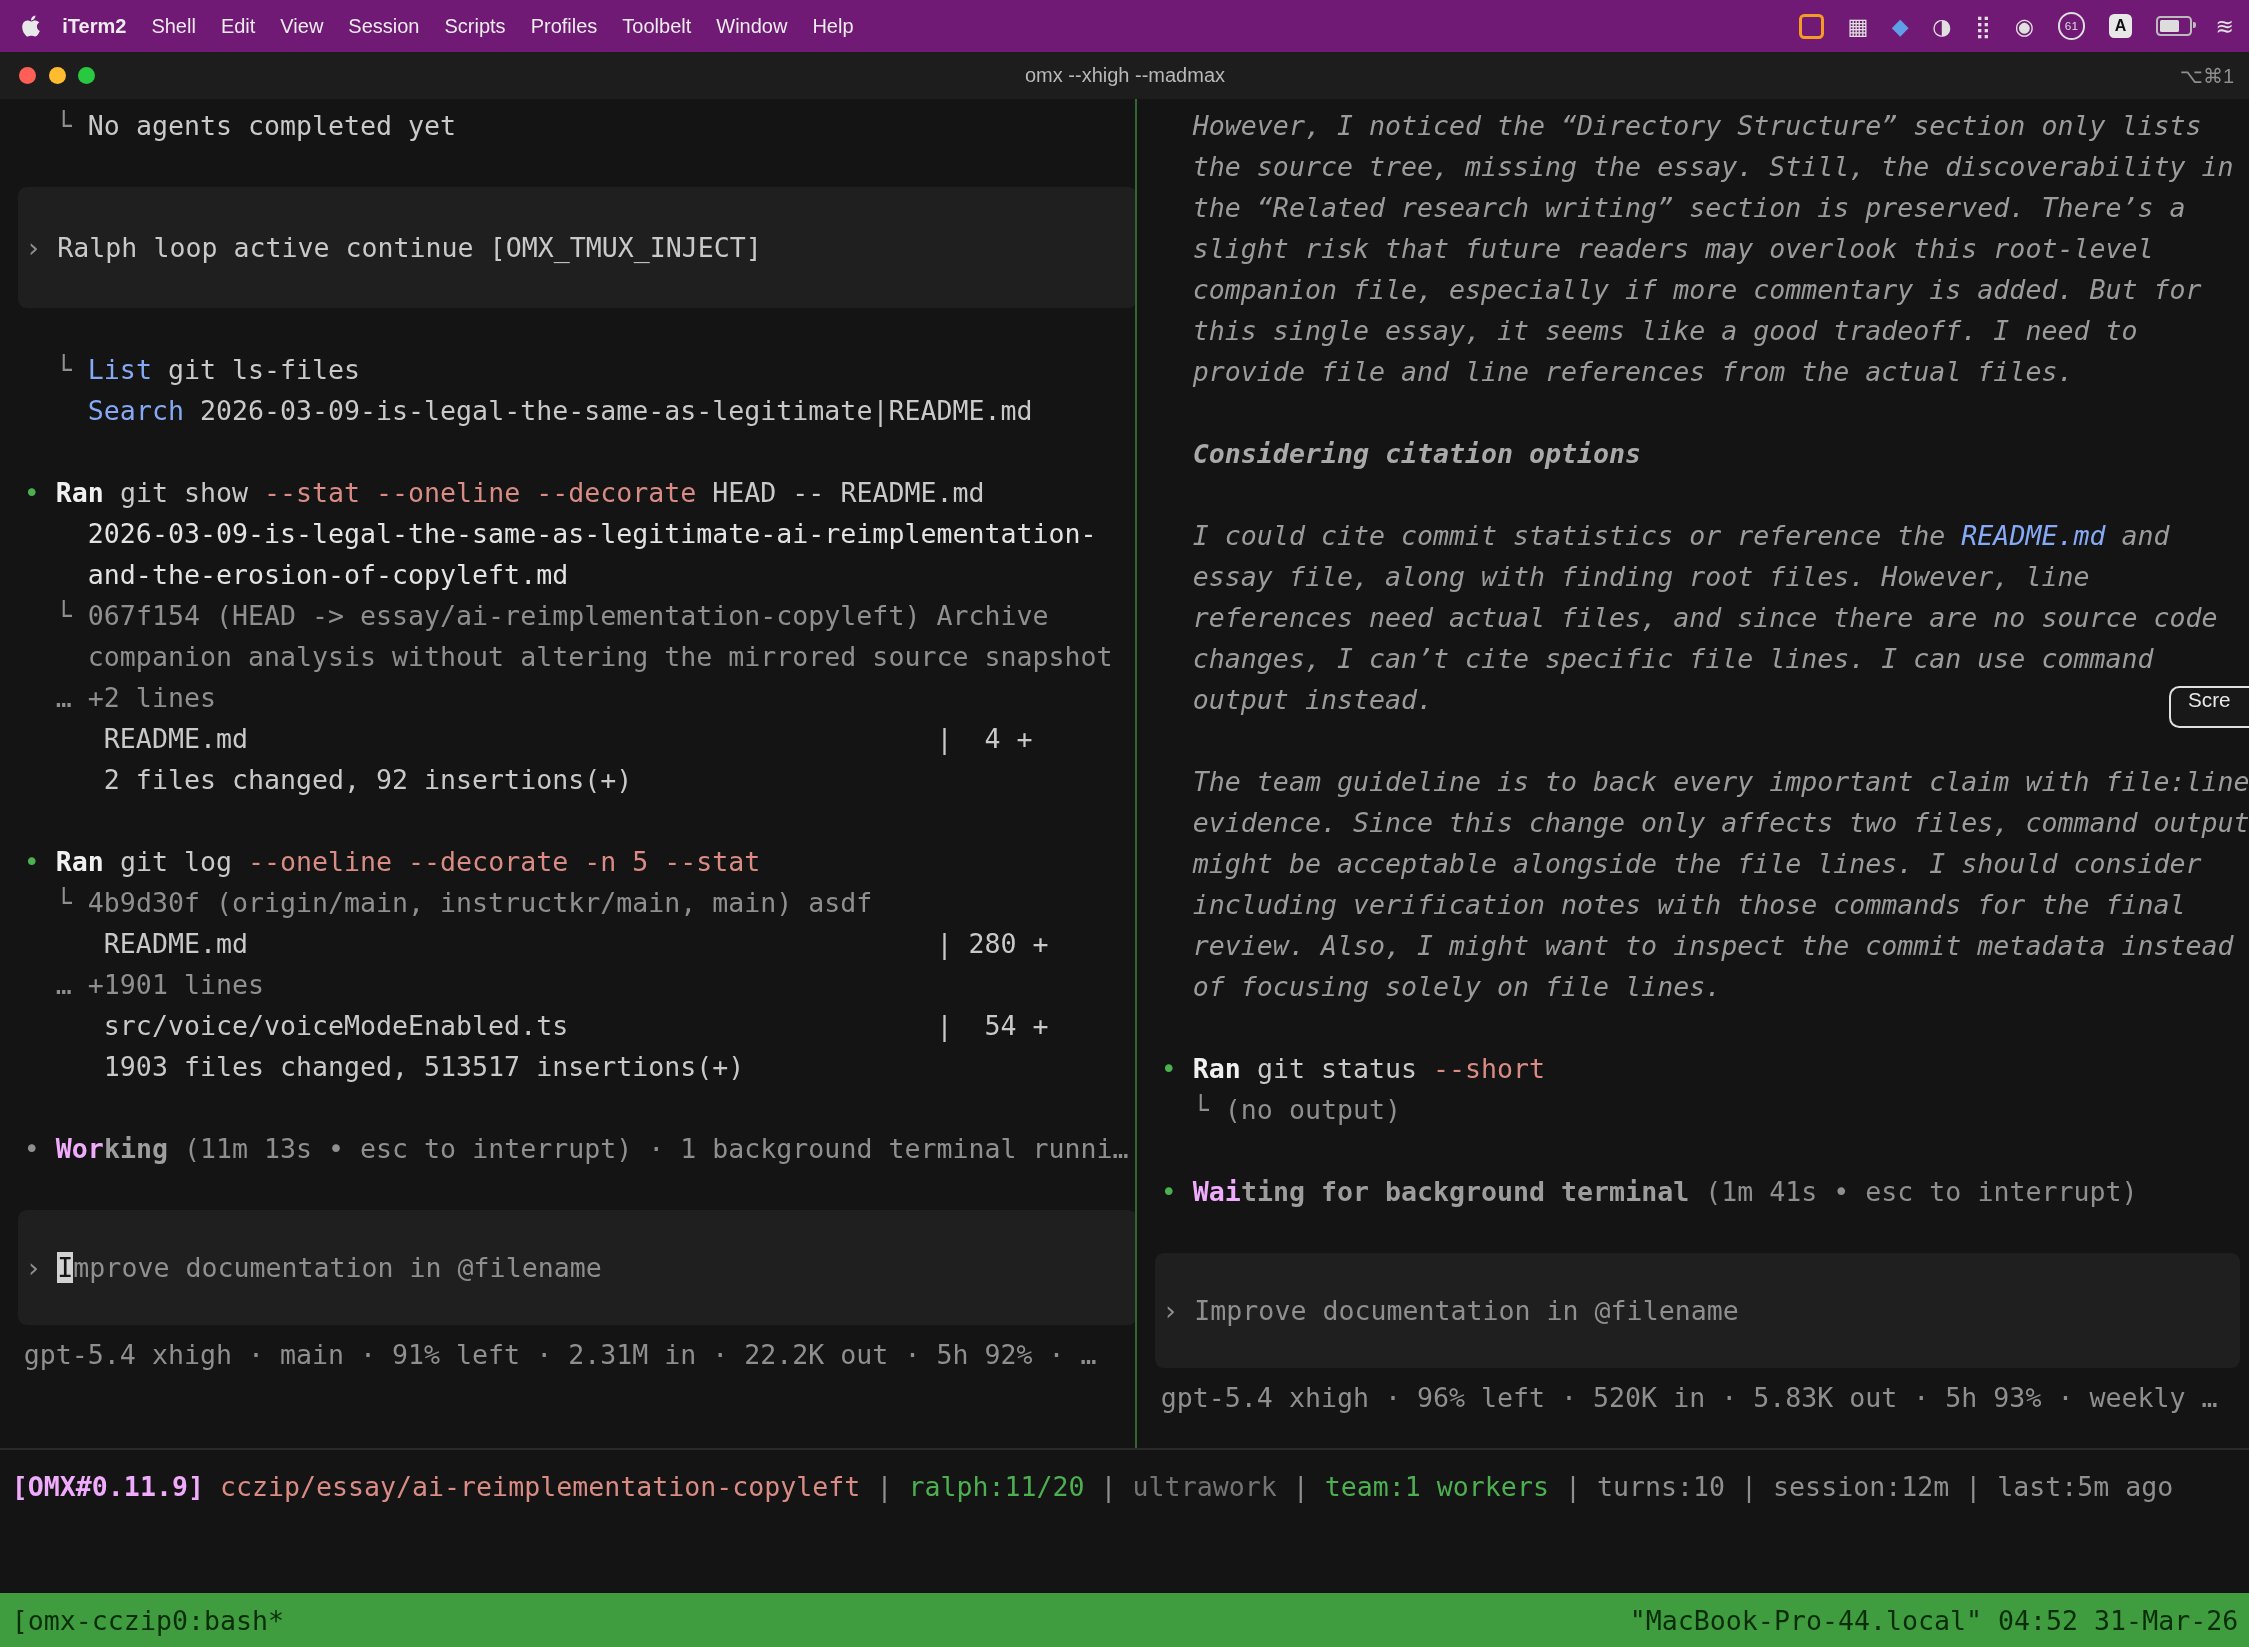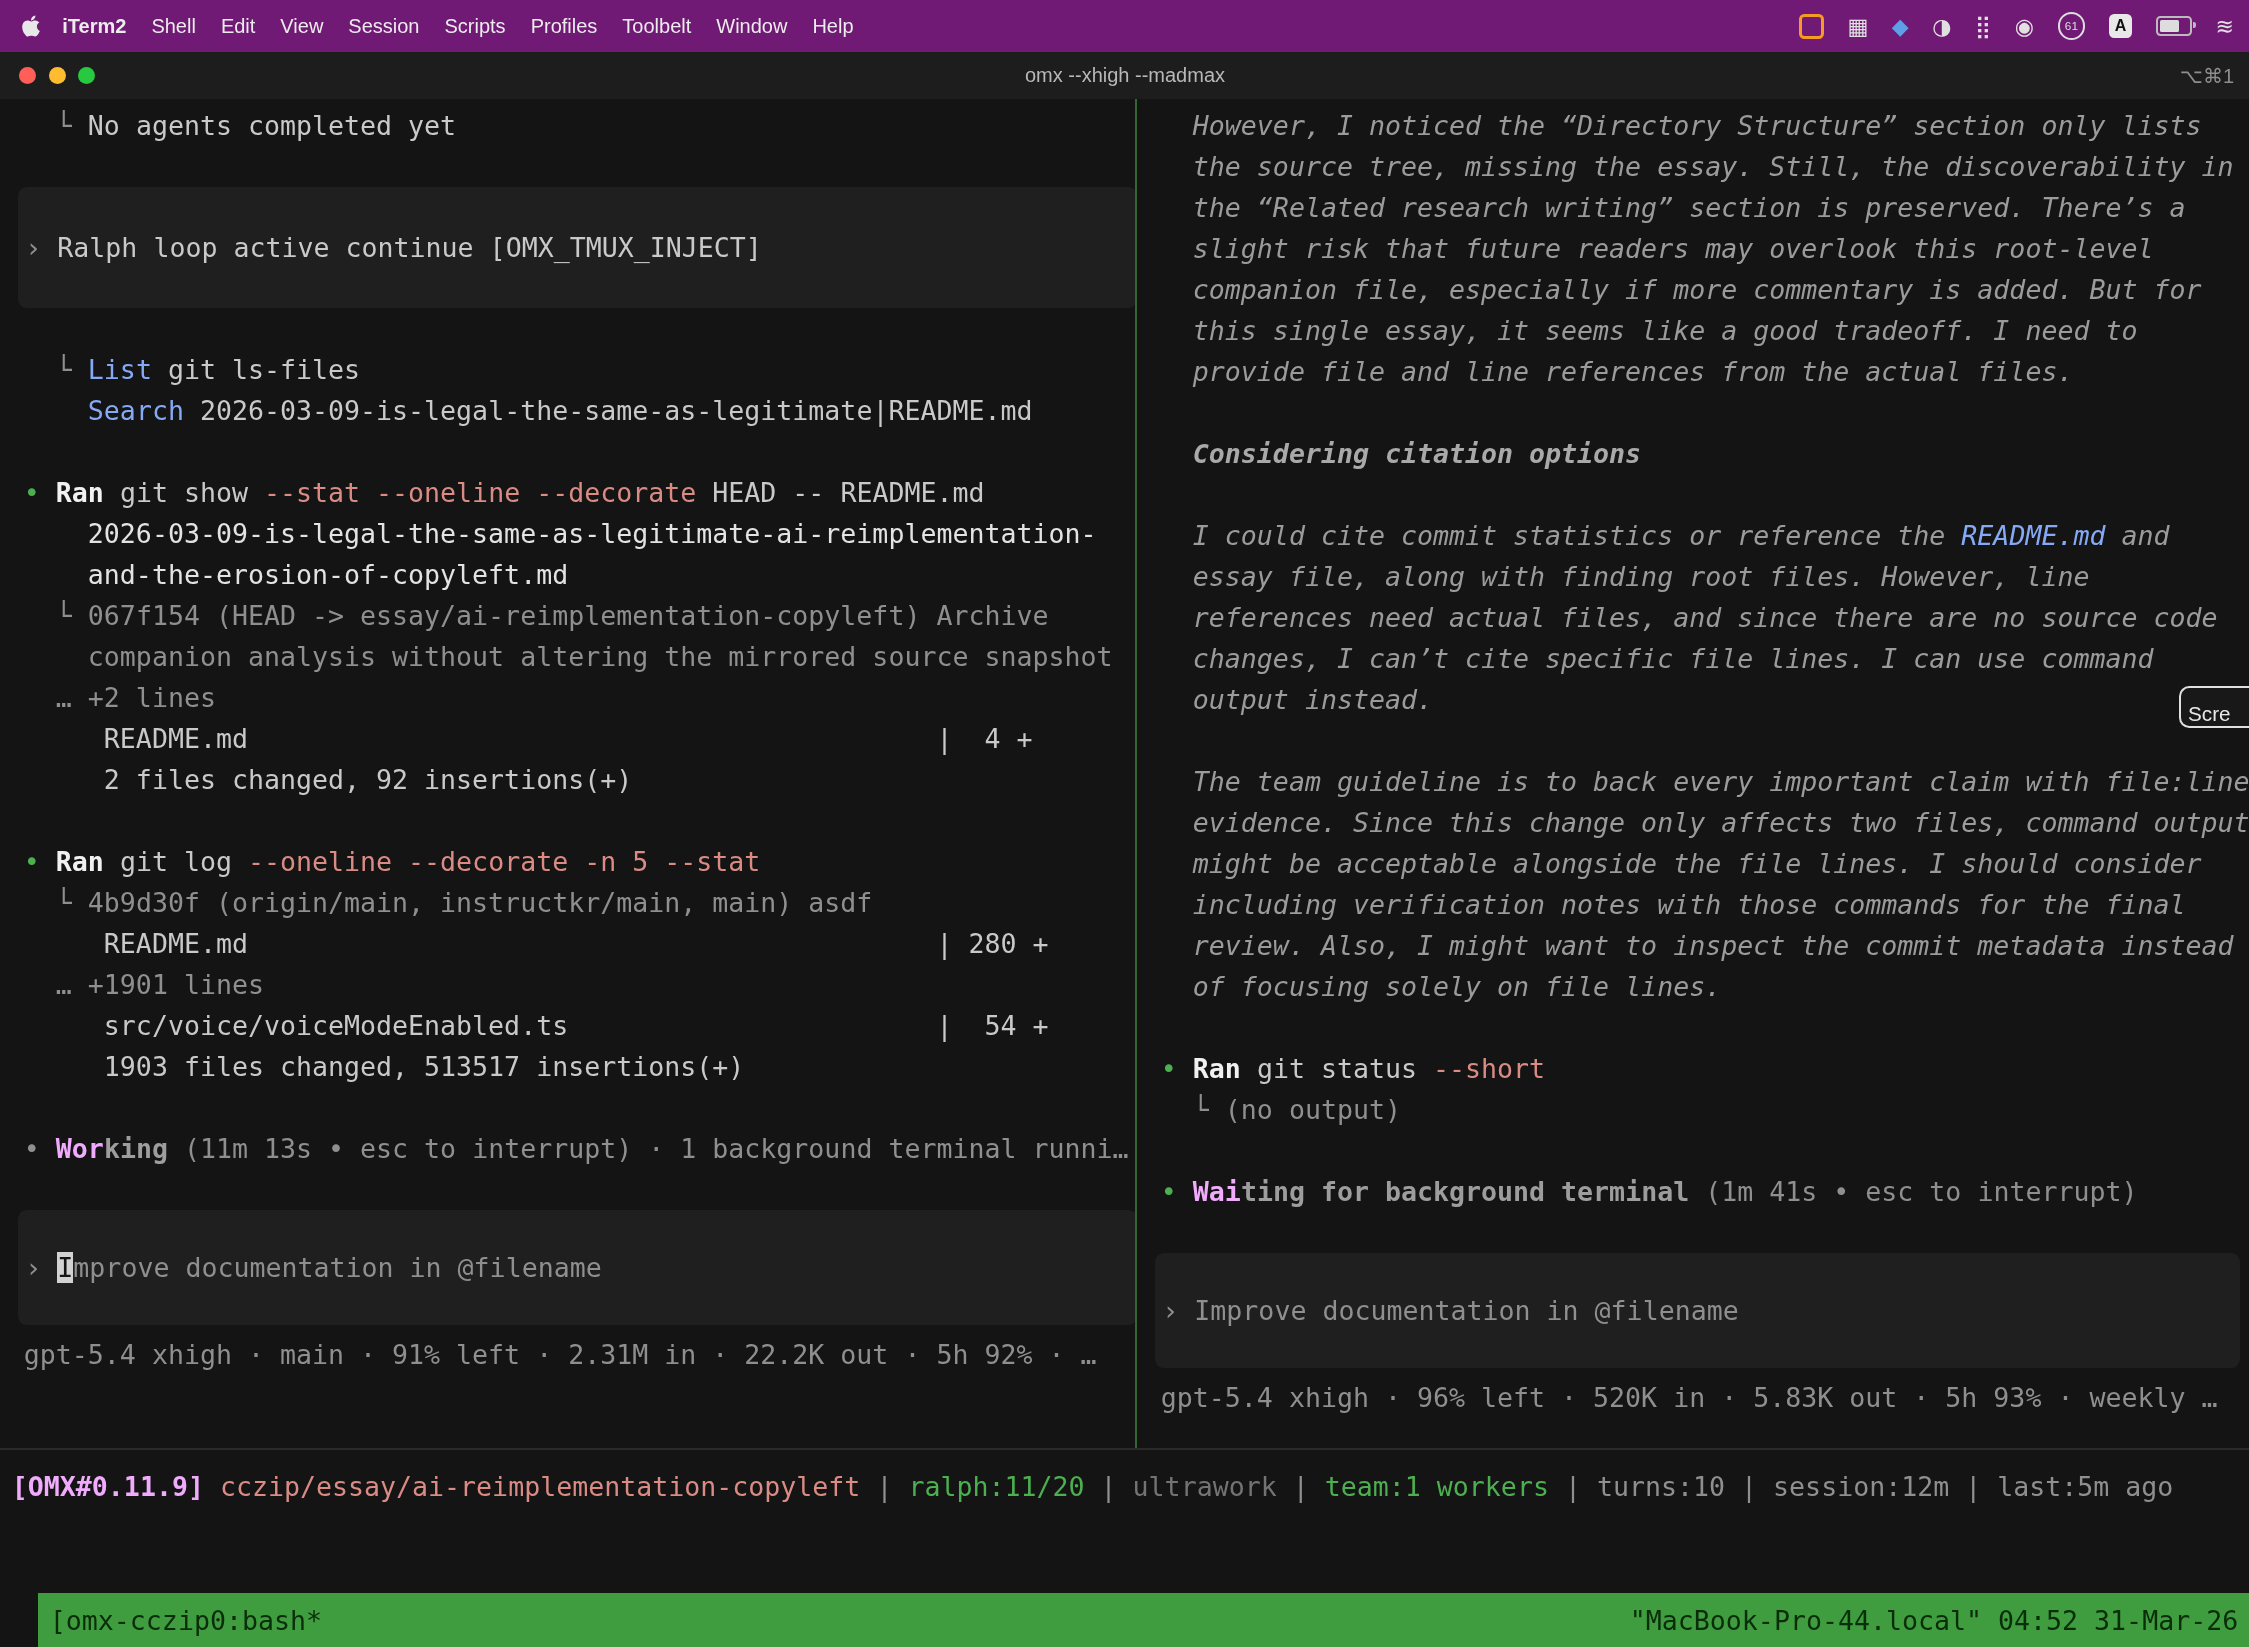--- a/index.html
+++ b/index.html
@@ -62,26 +62,26 @@
   .blu{color:#86a9f5;}
   .mag{color:#737373;margin-top:29px;}
   .it{color:#9b9b9b;font-style:italic;}
   .itb{color:#a9a9a9;font-style:italic;font-weight:bold;}
   .itblu{color:#86a9f5;font-style:italic;}
   .cur{background:#d2d2d2;color:#141414;}
 
   .omx-line{position:absolute;left:11.8px;right:0;top:1367px;}
   .tmuxbar{position:absolute;left:0;right:0;bottom:0;height:55px;background:#3f9d3f;
     color:#0a2d0a;display:flex;justify-content:space-between;align-items:center;
-    padding:0 11.8px;font-size:26.6px;white-space:pre;margin-left:38px;}
+    padding:0 11.8px;font-size:26.6px;white-space:pre;}
 
   
   .screen-pill{position:absolute;right:0;top:686px;width:62px;height:38px;
     border:2.2px solid #e0e0e0;border-right:none;border-radius:10.3px 0 0 10.3px;
-    background:#181818;display:flex;align-items:flex-end;padding-left:7px;
+    background:#181818;display:flex;align-items:flex-start;padding-left:17px;
     color:#e8e8e8;font-family:"Liberation Sans",sans-serif;font-size:20.7px;overflow:hidden;}
 </style>
 </head>
 <body>
 
 <div class="screen">
 
   <div class="menubar">
     <span class="apple">
       <svg viewBox="0 0 170 170" width="22" height="22" aria-hidden="true">

